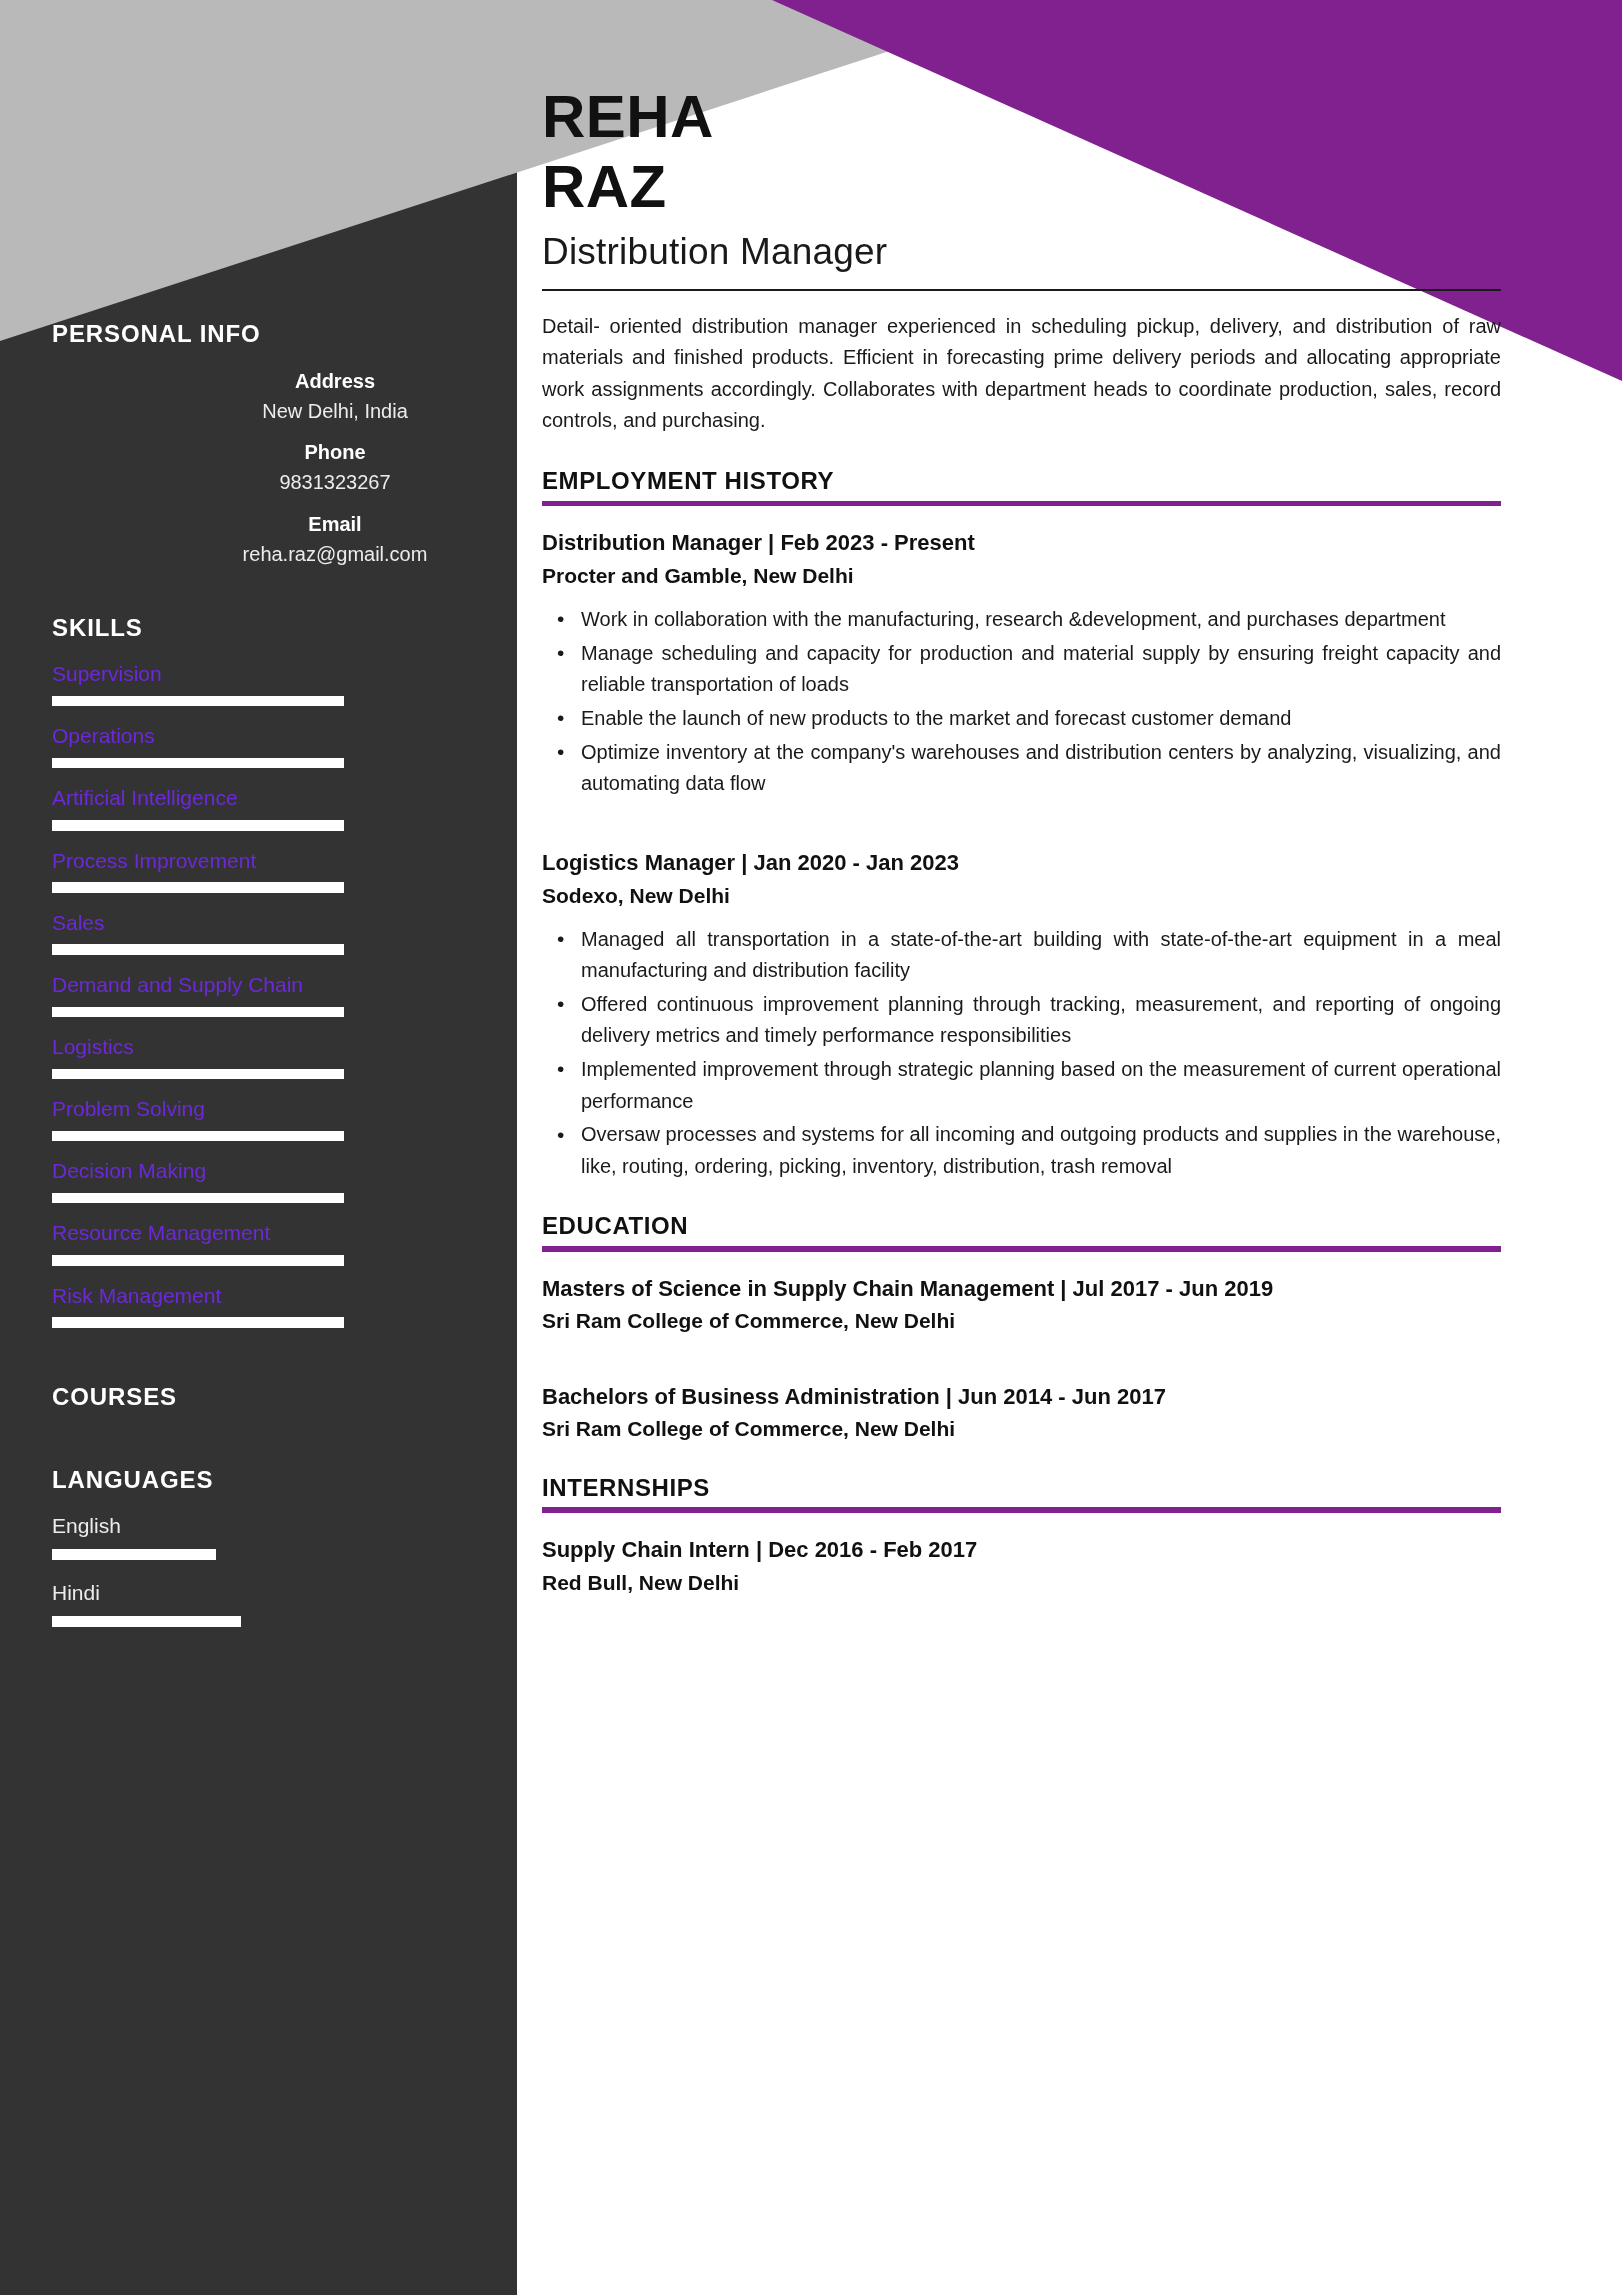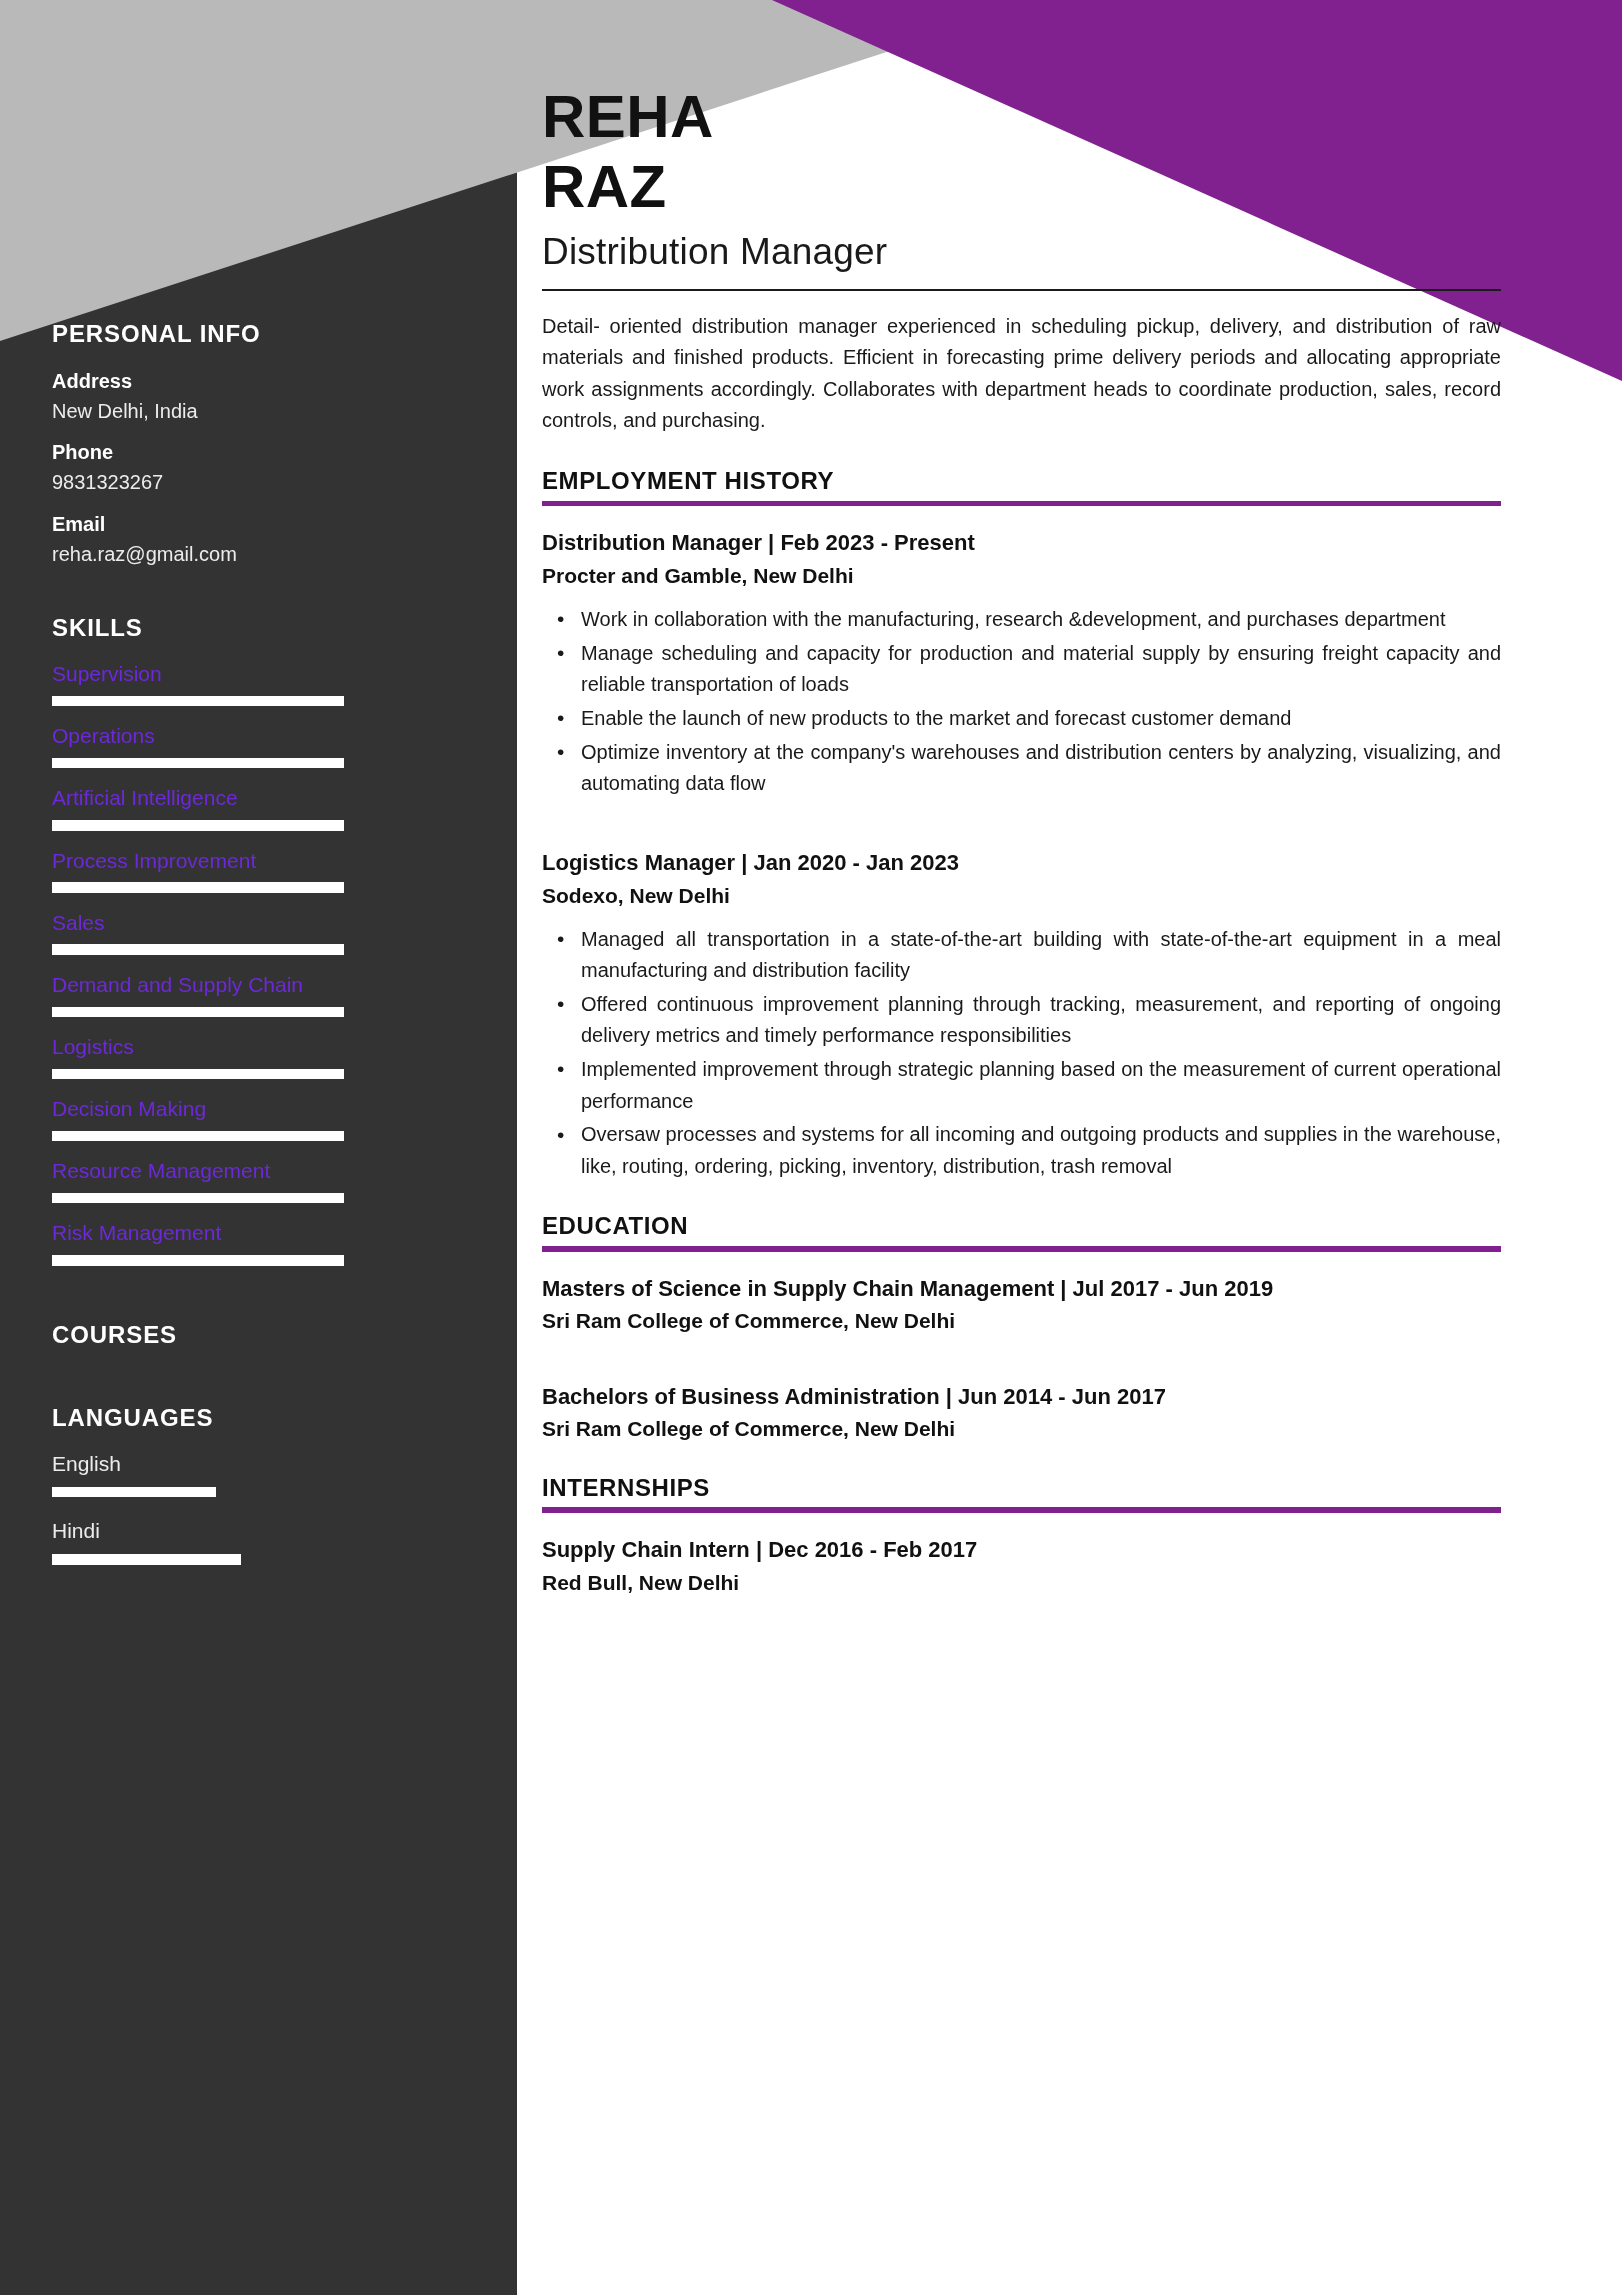--- a/index.html
+++ b/index.html
@@ -63,21 +63,21 @@
   }
 
   .side-h {
     font-size: 24px;
     font-weight: 700;
     letter-spacing: 0.9px;
     color: #ffffff;
     margin-bottom: 18px;
   }
 
-  .pi-block { margin-bottom: 11.4px; }
+  .pi-block { margin-bottom: 11.4px; text-align: center; }
   .pi-label {
     font-size: 20px;
     font-weight: 700;
     line-height: 1.5;
     color: #ffffff;
   }
   .pi-value {
     font-size: 20px;
     font-weight: 400;
     line-height: 1.5;
@@ -294,20 +294,26 @@
           </div>
         </div>
         <div class="skill-row">
           <div class="skill-name">Demand and Supply Chain</div>
           <div class="skill-bar-track">
             <div class="skill-bar-fill" style="width: 292px;"></div>
           </div>
         </div>
         <div class="skill-row">
           <div class="skill-name">Logistics</div>
+          <div class="skill-bar-track">
+            <div class="skill-bar-fill" style="width: 292px;"></div>
+          </div>
+        </div>
+        <div class="skill-row">
+          <div class="skill-name">Problem Solving</div>
           <div class="skill-bar-track">
             <div class="skill-bar-fill" style="width: 292px;"></div>
           </div>
         </div>
         <div class="skill-row">
           <div class="skill-name">Decision Making</div>
           <div class="skill-bar-track">
             <div class="skill-bar-fill" style="width: 292px;"></div>
           </div>
         </div>

